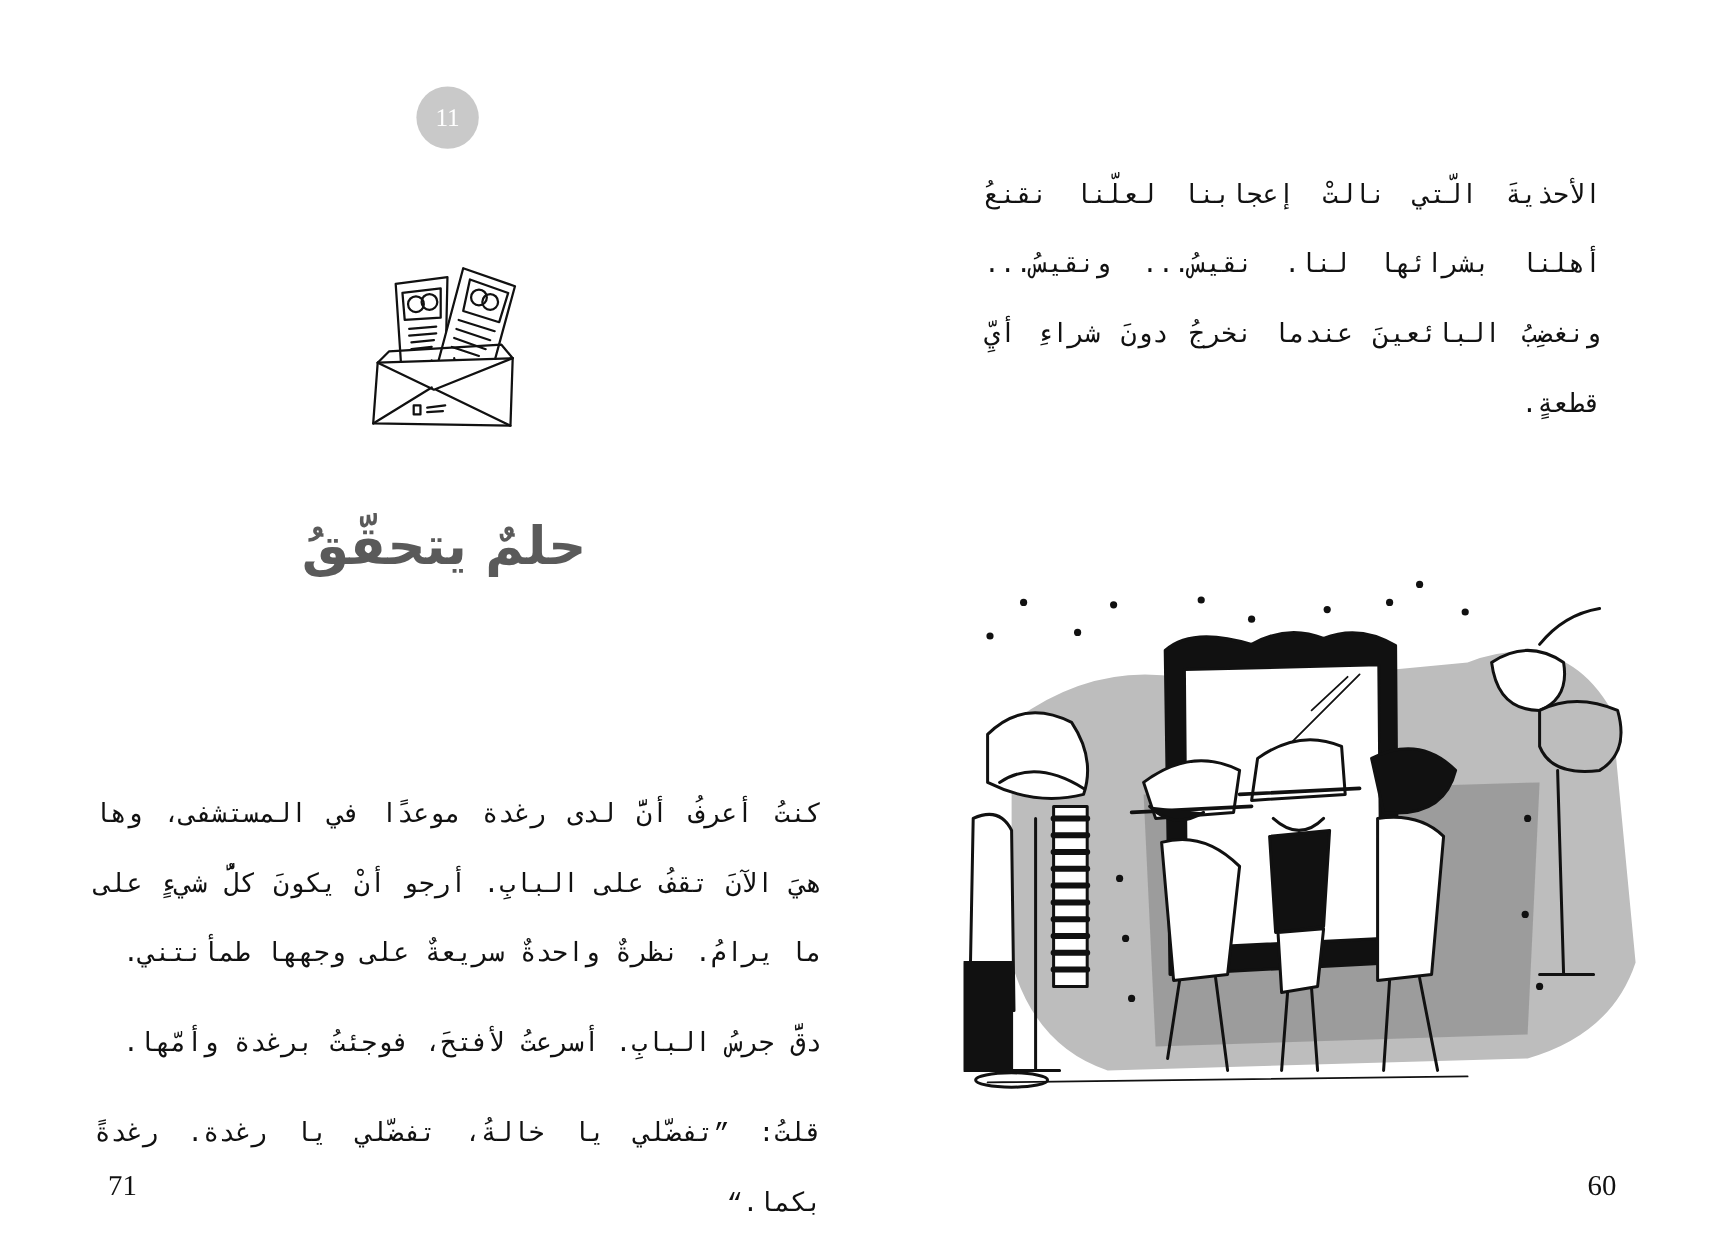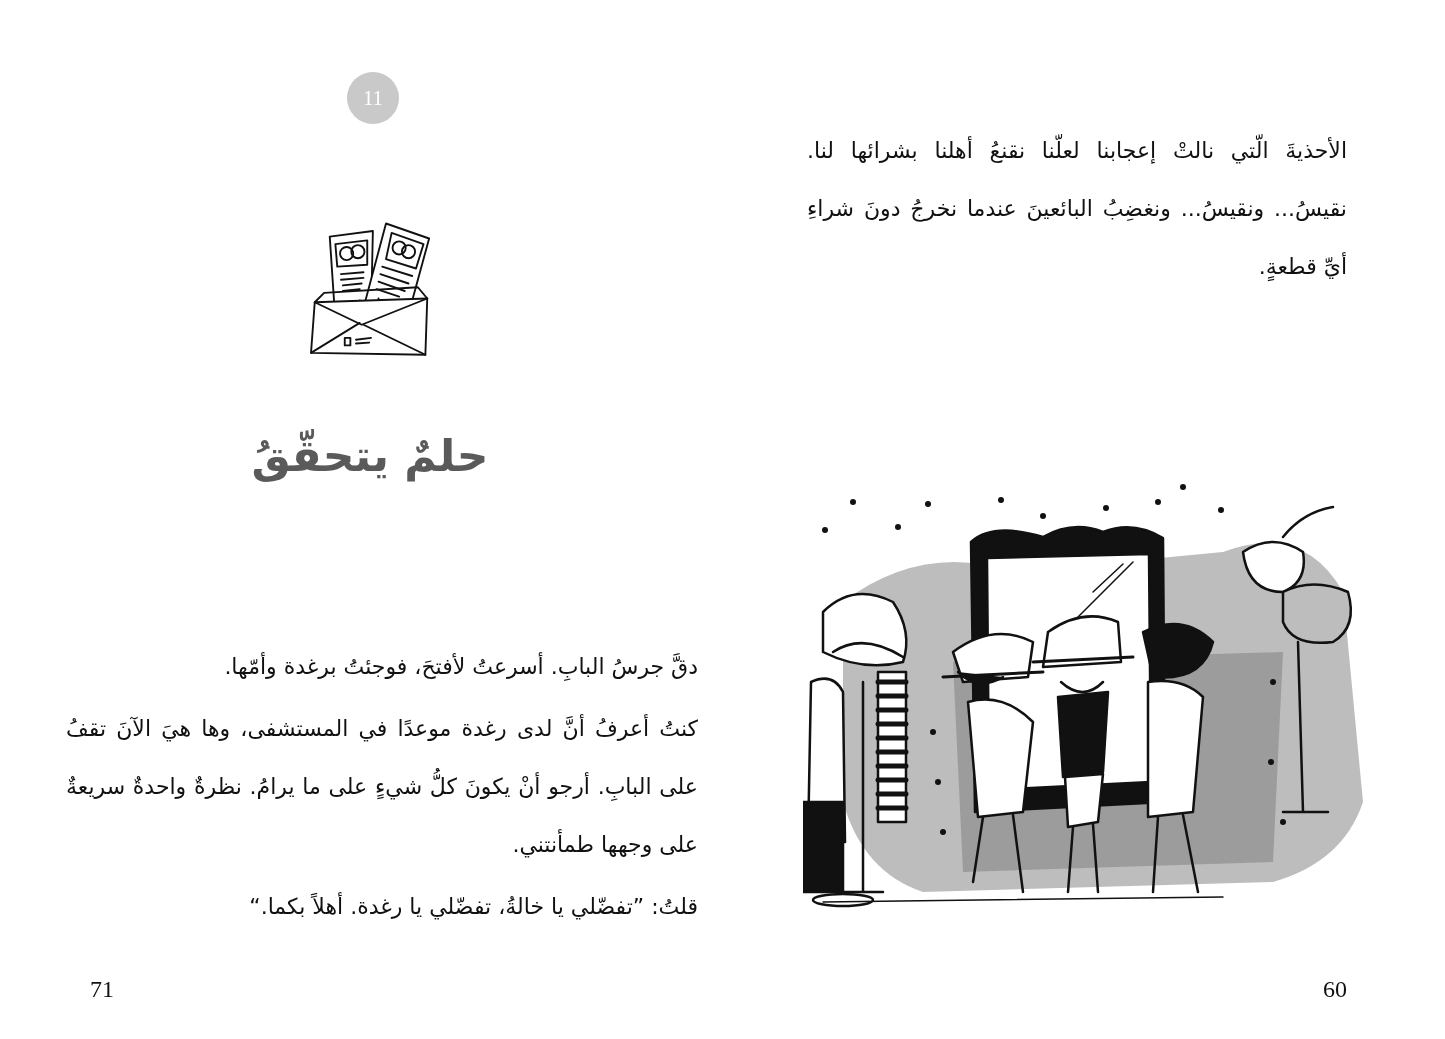--- a/index.html
+++ b/index.html
@@ -8,21 +8,21 @@
   .page-left { left: 0; }
   .page-right { left: 723px; }
 
   .chapter-badge { position: absolute; left: 347px; top: 72px; width: 52px; height: 52px; border-radius: 50%; background: #c9c9c9; color: #fff; font-family: "Liberation Serif", serif; font-size: 21px; line-height: 52px; text-align: center; }
 
   .envelope-illustration { position: absolute; left: 296px; top: 216px; width: 150px; height: 150px; }
 
   .chapter-title { position: absolute; left: 200px; top: 416px; width: 340px; text-align: center; direction: rtl; font-family: "DejaVu Sans", sans-serif; font-weight: bold; font-size: 44px; color: #5a5a5a; line-height: 80px; }
 
   .body-text { position: absolute; direction: rtl; text-align: justify; text-align-last: right; font-family: "DejaVu Sans", sans-serif; font-size: 22px; line-height: 58px; color: #111; }
-  .body-text p { margin: 4px; }
+  .body-text p { margin: 17px; font-family: Liberation Mono, monospace; }
   .left-text { left: 62px; top: 634px; width: 640px; }
   .right-text { left: 80px; top: 118px; width: 548px; }
 
   .page-number { position: absolute; top: 976px; font-family: Liberation Serif, serif; font-size: 24px; color: #111; }
   .page-number-left { left: 90px; }
   .page-number-right { left: 600px; }
 
   .shop-illustration { position: absolute; left: 80px; top: 482px; width: 600px; height: 438px; }
 </style>
 </head>
@@ -51,23 +51,23 @@
     <path d="M20 92 L16 146 L138 148 L140 88 Z" fill="#fff"></path>
     <path d="M20 92 L70 116 L140 88"></path>
     <path d="M16 146 L68 114 M138 148 L72 116"></path>
     <rect x="52" y="130" width="6" height="8"></rect>
     <path d="M64 132 L80 130 M64 136 L78 135"></path>
   </svg>
 
   <div class="chapter-title">حلمٌ يتحقّقُ</div>
 
   <div class="body-text left-text">
+    <p>كنتُ أعرفُ أنَّ لدى رغدة موعدًا في المستشفى، وها هيَ الآنَ تقفُ على البابِ. أرجو أنْ يكونَ كلُّ شيءٍ على ما يرامُ. نظرةٌ واحدةٌ سريعةٌ على وجهها طمأنتني.</p>
     <p>دقَّ جرسُ البابِ. أسرعتُ لأفتحَ، فوجئتُ برغدة وأمّها.</p>
-    <p>كنتُ أعرفُ أنَّ لدى رغدة موعدًا في المستشفى، وها هيَ الآنَ تقفُ على البابِ. أرجو أنْ يكونَ كلُّ شيءٍ على ما يرامُ. نظرةٌ واحدةٌ سريعةٌ على وجهها طمأنتني.</p>
-    <p>قلتُ: ”تفضّلي يا خالةُ، تفضّلي يا رغدة. أهلاً بكما.“</p>
+    <p>قلتُ: ”تفضّلي يا خالةُ، تفضّلي يا رغدة. رغدةً بكما.“</p>
   </div>
 
   <div class="page-number page-number-left">71</div>
 </div>
 
 <div class="page page-right">
   <div class="body-text right-text">
     <p>الأحذيةَ الّتي نالتْ إعجابنا لعلّنا نقنعُ أهلنا بشرائها لنا. نقيسُ... ونقيسُ... ونغضِبُ البائعينَ عندما نخرجُ دونَ شراءِ أيِّ قطعةٍ.</p>
   </div>
 

